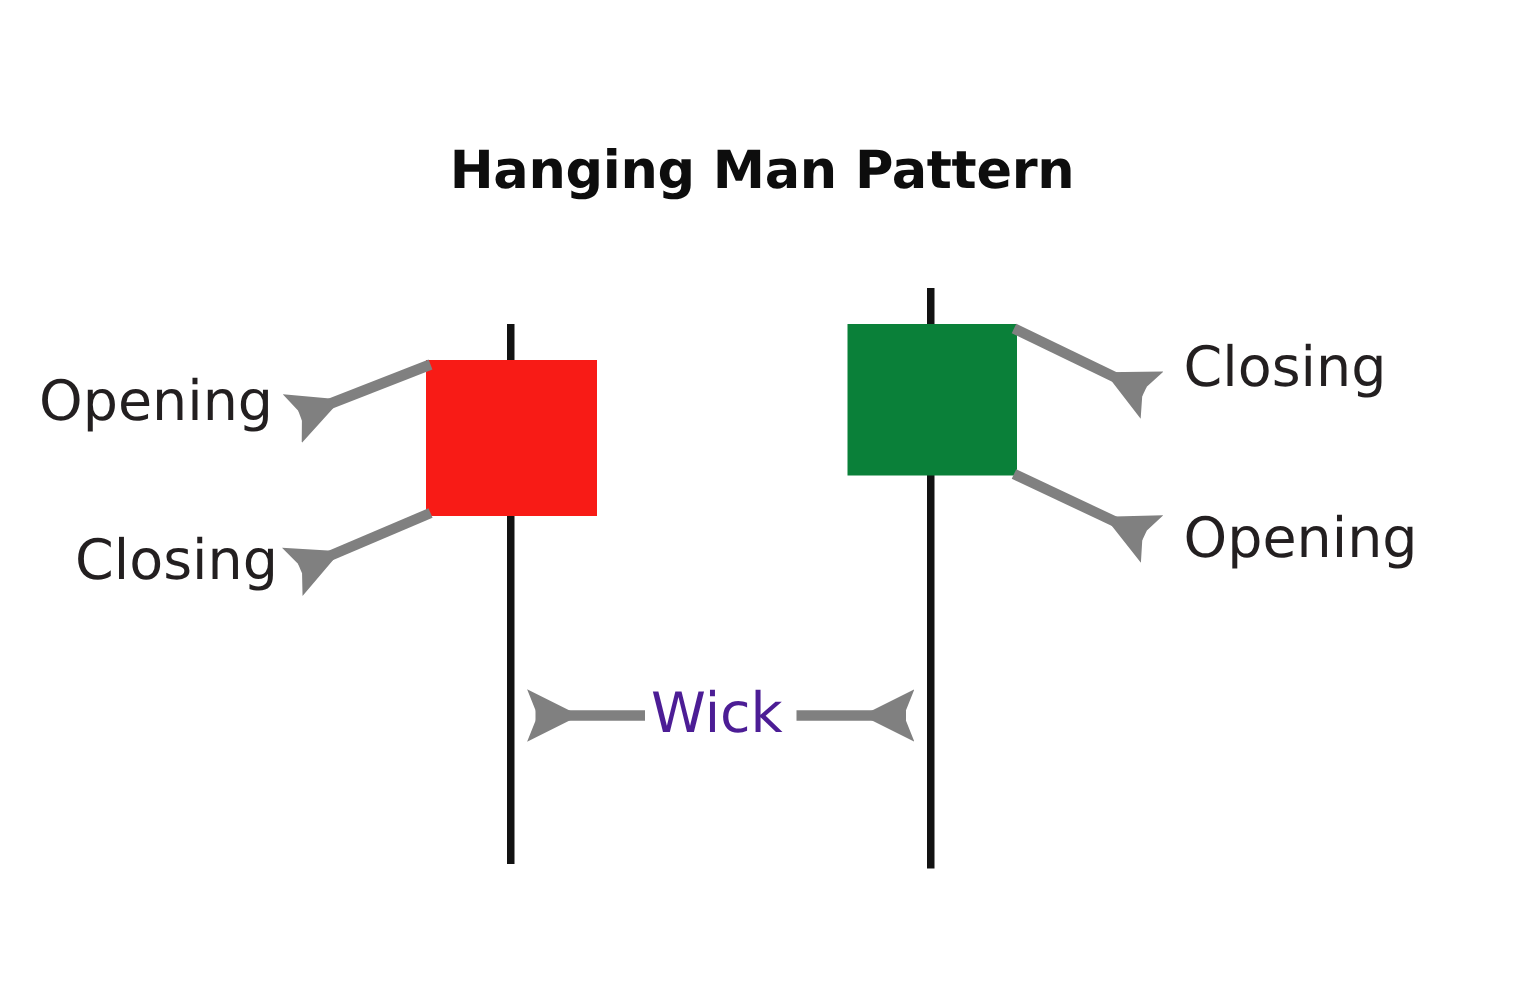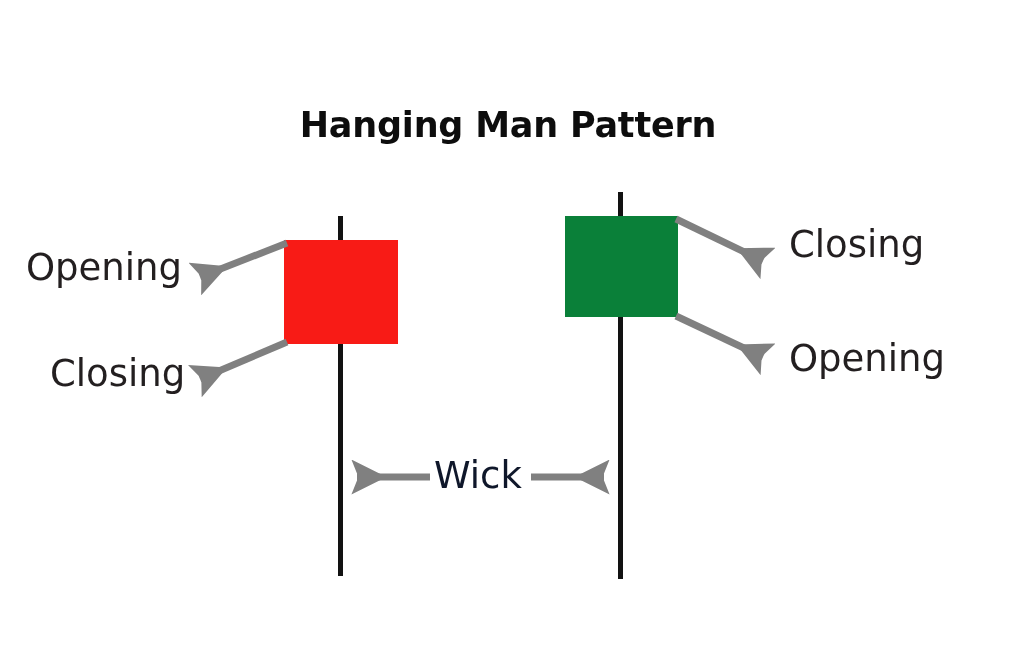--- a/index.html
+++ b/index.html
@@ -13,21 +13,21 @@
     height: 663px;
     background: #ffffff;
     overflow: hidden;
     font-family: "DejaVu Sans", sans-serif;
   }
 
   
   #chart-title {
     position: absolute;
     left: 0;
-    top: 105px;
+    top: 94px;
     width: 1016px;
     text-align: center;
     font-family: "DejaVu Sans", sans-serif;
     font-size: 35px;
     font-weight: 700;
     letter-spacing: -0.2px;
     color: #0d0d0d;
     white-space: nowrap;
   }
 
@@ -96,21 +96,21 @@
   <div class="candle-body" id="bullish-body" style="background: rgb(10, 128, 57);"></div>
 
   <div class="annot-label" id="label-open-left" style="color: rgb(35, 31, 32);">Opening</div>
 
   <div class="annot-label" id="label-close-left" style="color: rgb(35, 31, 32);">Closing</div>
 
   <div class="annot-label" id="label-close-right" style="color: rgb(35, 31, 32);">Closing</div>
 
   <div class="annot-label" id="label-open-right" style="color: rgb(35, 31, 32);">Opening</div>
 
-  <div id="label-wick" style="color: #0f172a;">Wick</div>
+  <div id="label-wick" style="color: #4c1d95;">Wick</div>
 
   <svg id="arrow-layer" viewBox="0 0 1016 663">
     <defs>
       <marker id="head-left" markerWidth="5" markerHeight="5" refX="4.2" refY="2.5" orient="auto" markerUnits="strokeWidth">
         <path d="M0,2.5 L5,0 L4,2.5 L5,5 Z" fill="#808080"></path>
       </marker>
       <marker id="head-right" markerWidth="5" markerHeight="5" refX="0.8" refY="2.5" orient="auto" markerUnits="strokeWidth">
         <path d="M5,2.5 L0,0 L1,2.5 L0,5 Z" fill="#808080"></path>
       </marker>
     </defs>

